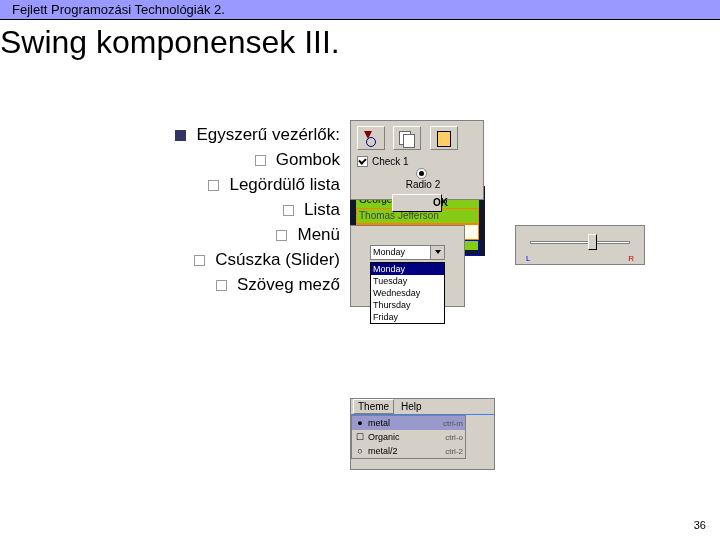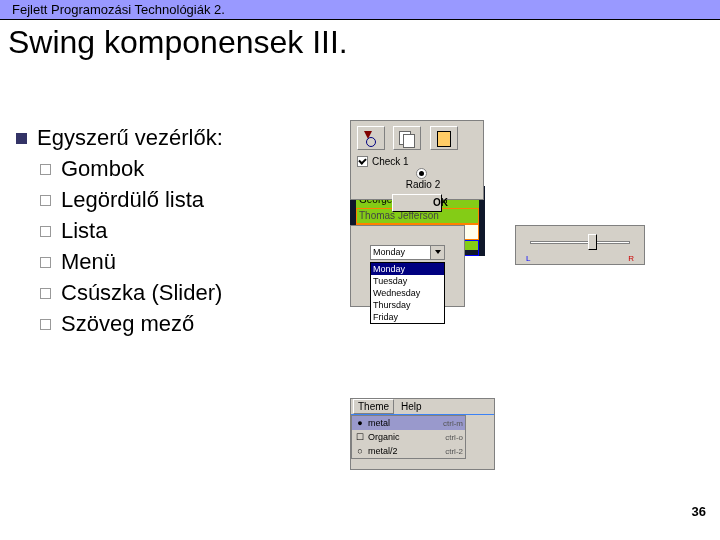--- a/index.html
+++ b/index.html
@@ -1,24 +1,24 @@
 <!DOCTYPE html>
 <html><head>
 <meta charset="utf-8">
 <style>
   *{box-sizing:border-box;margin:0;padding:0;}
   body{width:720px;height:540px;background:#fff;font-family:Arial,Helvetica,sans-serif;position:relative;overflow:hidden;}
   .hdr{width:100%;height:20px;background:#9999ff;border-bottom:1px solid #000;font-size:13px;line-height:20px;padding-left:12px;}
-  .title{font-size:32px;padding:4px 4px 0 8px;}
+  .title{font-size:32px;padding:4px 4px 0 0;}
   .content{position:absolute;left:0;top:120px;width:340px;}
-  .line{display:flex;align-items:center;margin:5px 0 5px 16px;font-size:22px;}
+  .line{display:flex;align-items:center;margin:5px 0 5px 16px;font-size:17px;justify-content:flex-end;}
   .l2{margin-left:40px;}
   .sq{width:11px;height:11px;background:#333366;margin-right:10px;flex:0 0 11px;}
   .bx{width:11px;height:11px;border:1px solid #999;margin-right:10px;flex:0 0 11px;}
-  .pagenum{position:absolute;right:14px;bottom:21px;font-size:13px;font-weight:bold;}
+  .pagenum{position:absolute;right:14px;bottom:9px;font-size:11px;font-weight:normal;}
   .demos{position:absolute;left:350px;top:120px;width:360px;font-family:"MS Sans Serif",Arial,sans-serif;}
   .panel{background:#d4d0c8;border:1px solid #808080;position:absolute;}
   
   #p1{left:0;top:0;width:134px;height:80px;}
   .toolbtn{display:inline-block;width:28px;height:24px;border:1px solid #fff;border-right-color:#808080;border-bottom-color:#808080;margin:3px 2px;background:#d4d0c8;vertical-align:top;position:relative;}
   .ico-cut::before{content:"";position:absolute;left:6px;top:4px;width:0;height:0;border-left:4px solid transparent;border-right:4px solid transparent;border-top:8px solid #800000;}
   .ico-cut::after{content:"";position:absolute;left:8px;top:10px;width:8px;height:8px;border:1px solid #000080;border-radius:50%;}
   .ico-copy::before{content:"";position:absolute;left:5px;top:4px;width:10px;height:12px;background:#fff;border:1px solid #666;}
   .ico-copy::after{content:"";position:absolute;left:9px;top:7px;width:10px;height:12px;background:#fff;border:1px solid #666;}
   .ico-paste::before{content:"";position:absolute;left:6px;top:4px;width:12px;height:14px;background:#fc6;border:1px solid #000;}

